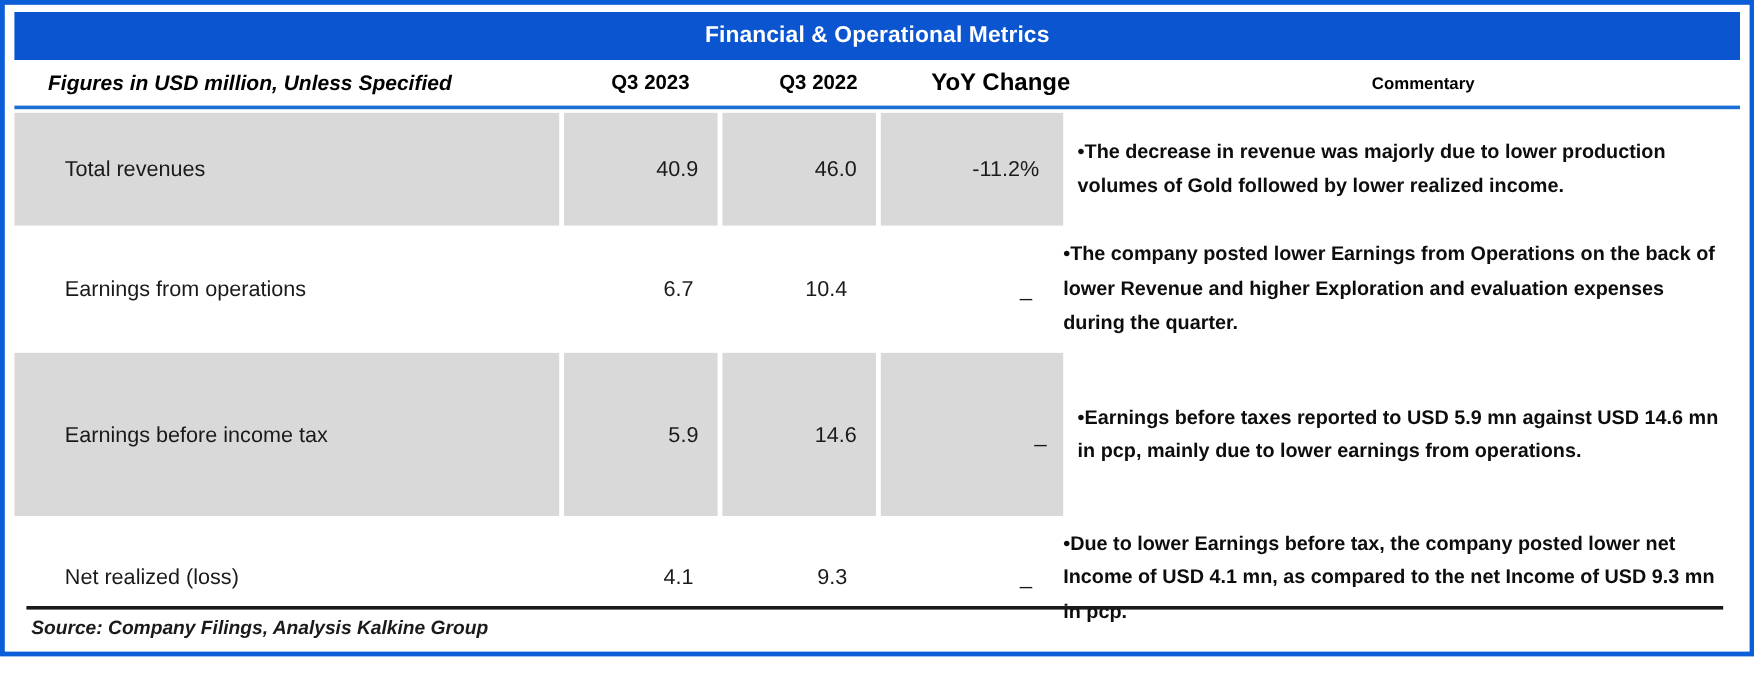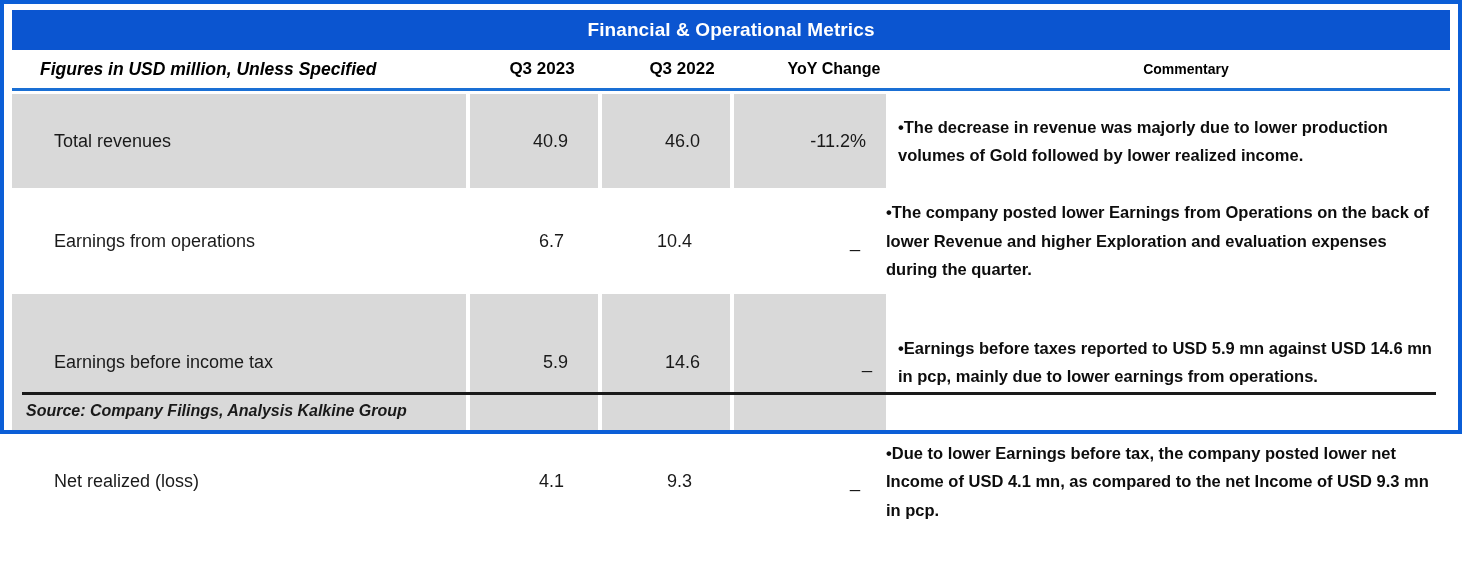--- a/index.html
+++ b/index.html
@@ -7,21 +7,21 @@
   html, body {
     width: 1462px;
     height: 575px;
     background: #ffffff;
     font-family: "Liberation Sans", sans-serif;
   }
 
   .frame {
     position: relative;
     width: 1462px;
-    height: 434px;
+    height: 547px;
     background: #ffffff;
     border: 4px solid #0b5ed7;
     padding: 6px 8px 0 8px;
   }
 
   
   .title-bar {
     height: 40px;
     background: #0b55d0;
     color: #ffffff;
@@ -53,21 +53,21 @@
     width: 128px;
     text-align: center;
     font-weight: bold;
     font-size: 17px;
     color: #000;
   }
   .head-yoy {
     width: 152px;
     text-align: center;
     font-weight: bold;
-    font-size: 16px;
+    font-size: 20px;
     color: #000;
   }
   .head-comm {
     flex: 1;
     text-align: center;
     font-weight: bold;
     font-size: 14px;
     color: #000;
   }
 
@@ -92,21 +92,21 @@
     color: #1a1a1a;
     padding-left: 42px;
   }
   .cell-num {
     width: 128px;
     display: flex;
     align-items: center;
     justify-content: flex-end;
     font-size: 18px;
     color: #1a1a1a;
-    padding-right: 30px;
+    padding-right: 16px;
   }
   .cell-yoy {
     width: 152px;
     display: flex;
     align-items: center;
     justify-content: flex-end;
     font-size: 18px;
     color: #1a1a1a;
     padding-right: 20px;
   }

